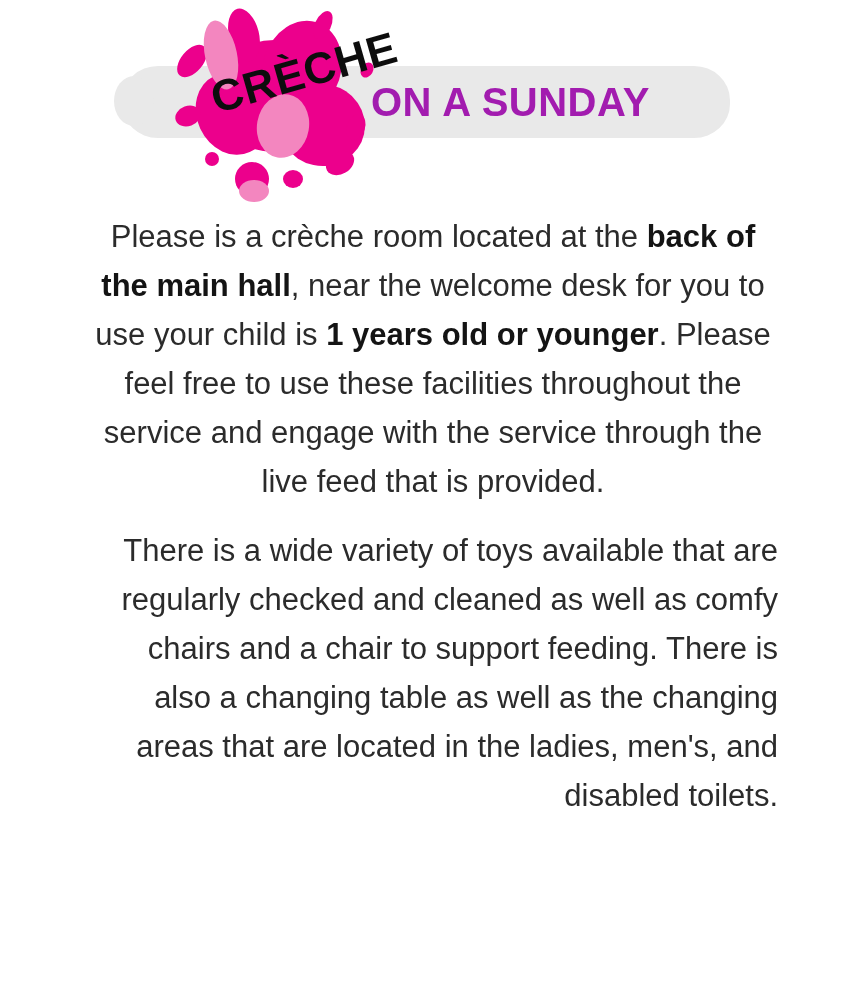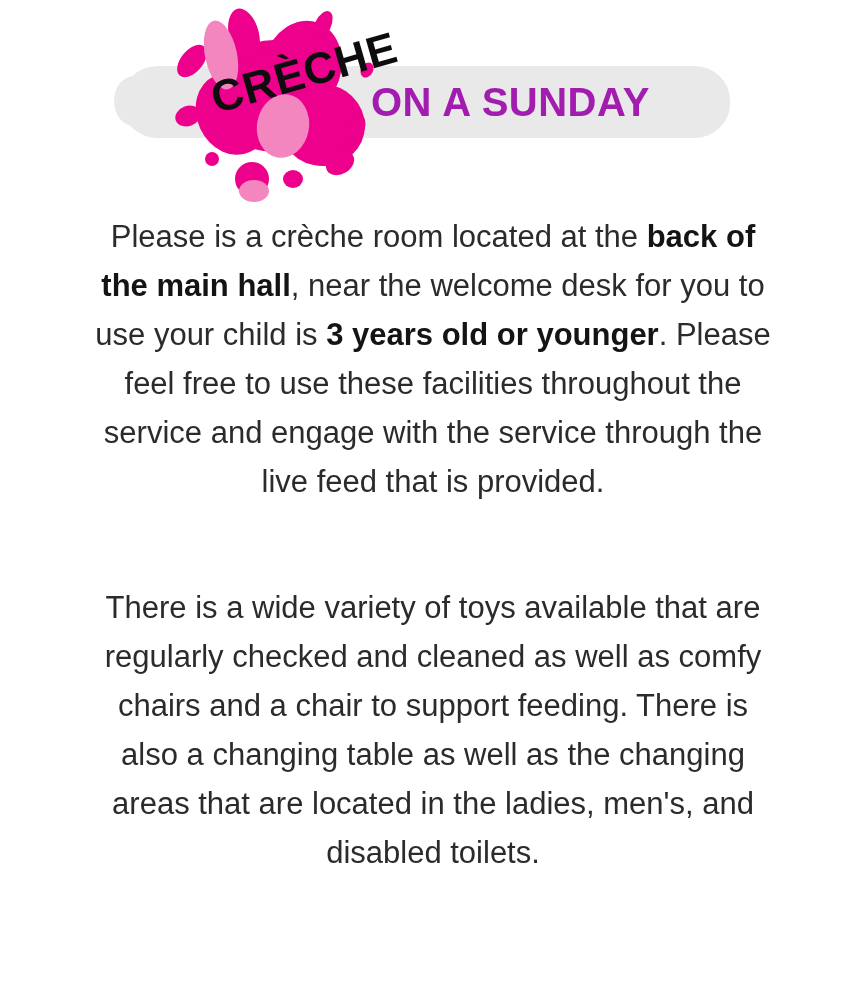--- a/index.html
+++ b/index.html
@@ -123,21 +123,22 @@
     text-align: center;
     color: #2b2b2b;
     font-size: 31px;
     line-height: 49px;
     font-weight: 400;
   }
   .body-copy p {
     margin: 0;
   }
   .body-copy p + p {
-    margin-top: 77px;
+    margin-top: 20px;
+    text-align: right;
   }
   .body-copy b {
     font-weight: 700;
     color: #141414;
   }
 </style>
 </head>
 <body>
 
 <div class="page">
@@ -167,17 +168,17 @@
     </div>
 
     <div class="title-wrap">
       <span class="title-creche">CRÈCHE</span>
       <span class="title-rest">ON A SUNDAY</span>
     </div>
 
   </div>
 
   <div class="body-copy">
-    <p><span>Please is a crèche room located at the </span><b>back of the main hall</b><span>, near the welcome desk for you to use your child is </span><b>3 years old or younger</b><span>. Please feel free to use these facilities throughout the service and engage with the service through the live feed that is provided.</span></p>
+    <p><span>Please is a crèche room located at the </span><b>back of the main hall</b><span>, near the welcome desk for you to use your child is </span><b>1 years old or younger</b><span>. Please feel free to use these facilities throughout the service and engage with the service through the live feed that is provided.</span></p>
     <p>There is a wide variety of toys available that are regularly checked and cleaned as well as comfy chairs and a chair to support feeding. There is also a changing table as well as the changing areas that are located in the ladies, men's, and disabled toilets.</p>
   </div>
 
 </div>
 
 </body></html>

